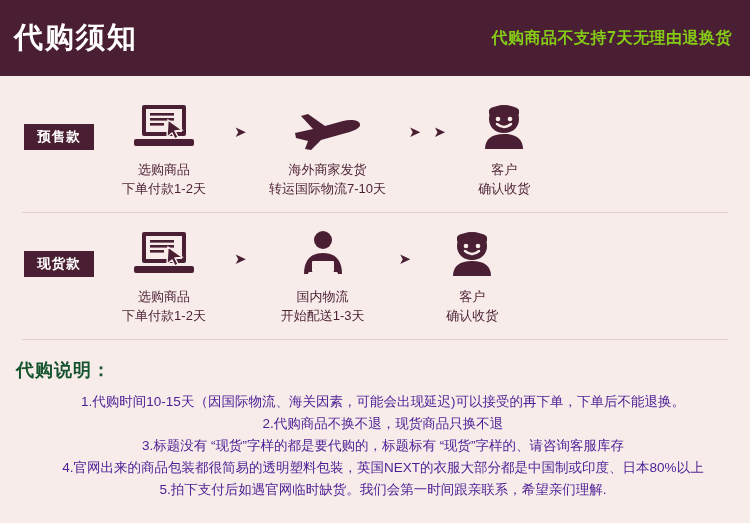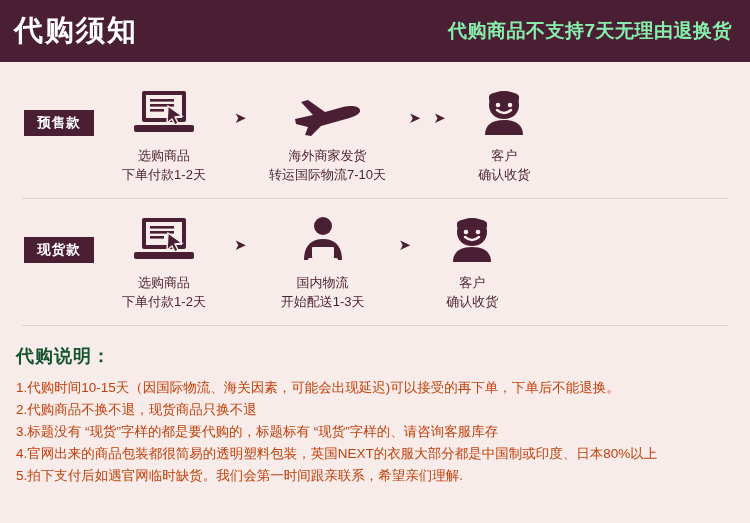--- a/index.html
+++ b/index.html
@@ -17,39 +17,39 @@
     position: relative;
     width: 750px;
     height: 523px;
     background: #f7ece9;
     box-sizing: border-box;
   }
 
   
   .header {
     position: relative;
-    height: 62px;
+    height: 76px;
     background: #4b1f33;
     display: flex;
     align-items: center;
     justify-content: space-between;
     padding: 0 18px 0 14px;
     box-sizing: border-box;
   }
   .header-title {
     color: #ffffff;
     font-size: 29px;
     font-weight: bold;
     letter-spacing: 2px;
     line-height: 1;
     padding-bottom: 2px;
   }
   .header-note {
-    color: #86efac;
-    font-size: 19px;
+    color: #84cc16;
+    font-size: 16px;
     font-weight: bold;
     letter-spacing: 0.5px;
   }
 
   
   .flow-area {
     padding: 8px;
   }
   .flow-row {
     position: relative;
@@ -131,24 +131,25 @@
     padding: 10px 0 0 16px;
   }
   .notes-title {
     color: #14532d;
     font-size: 18px;
     font-weight: bold;
     letter-spacing: 1px;
     margin-bottom: 9px;
   }
   .note-line {
-    color: #c2410c;
+    color: #4c1d95;
     font-size: 13.5px;
     line-height: 22px;
     white-space: nowrap;
+    text-align: center;
   }
 
   svg { display: block; }
 </style>
 </head>
 <body>
 
 <div class="page">
 
   <div class="header">

